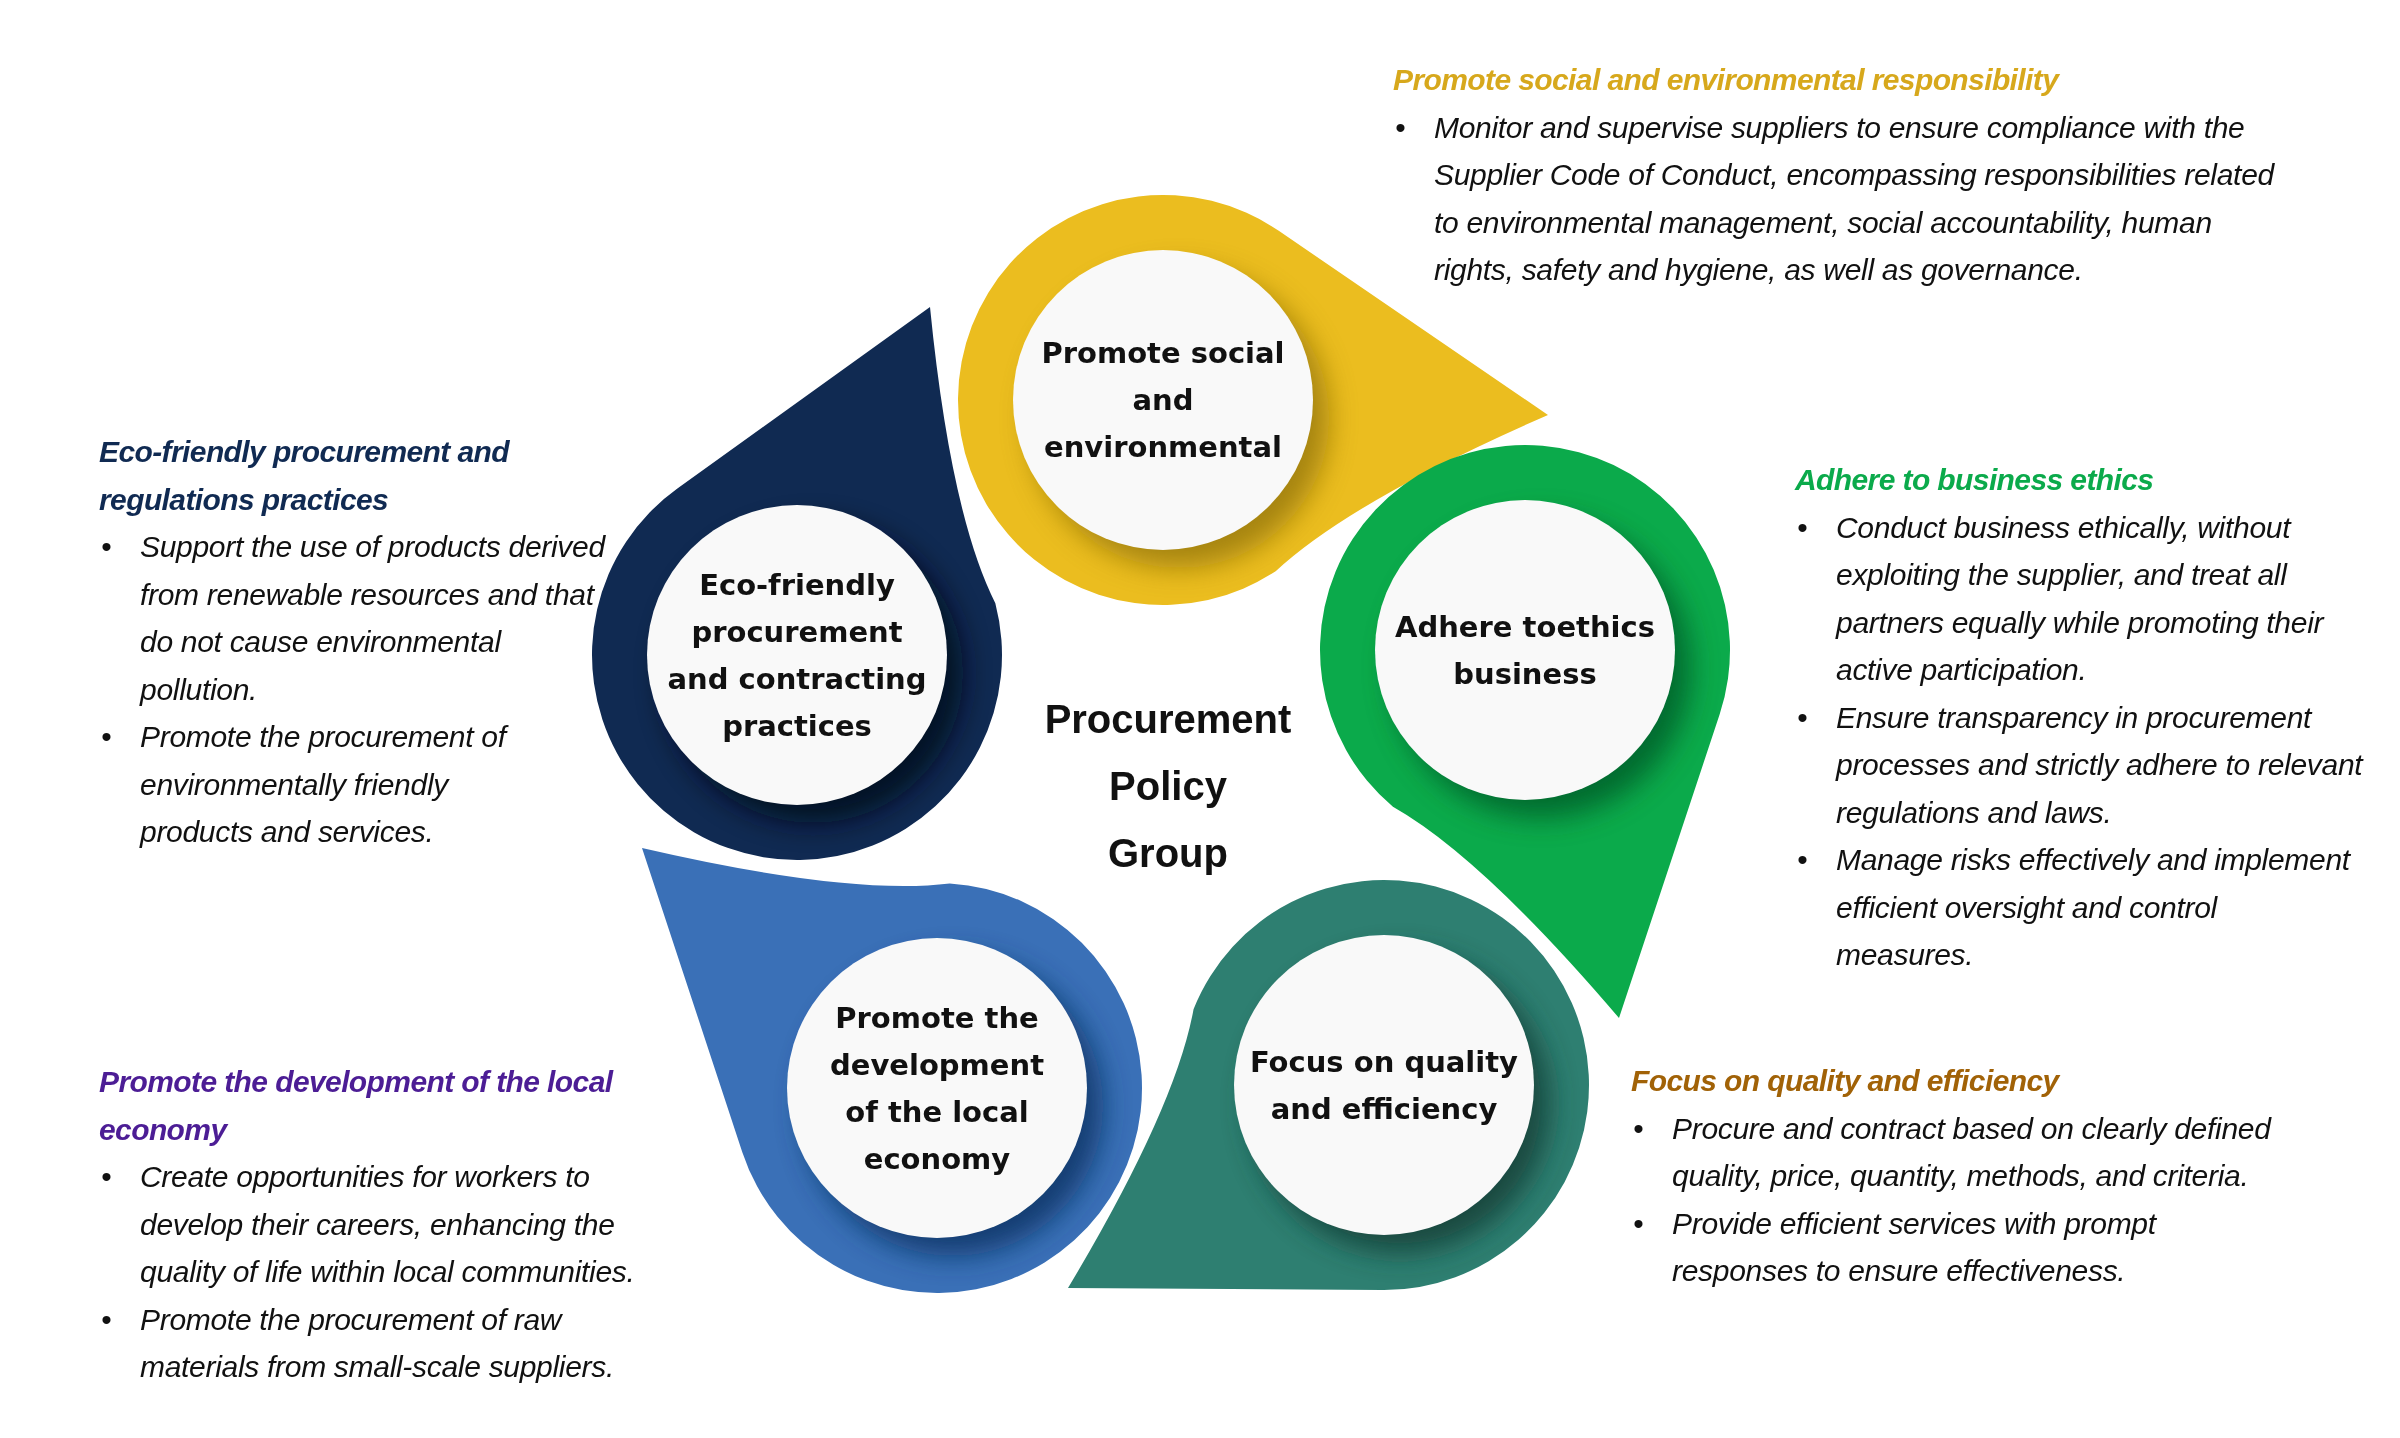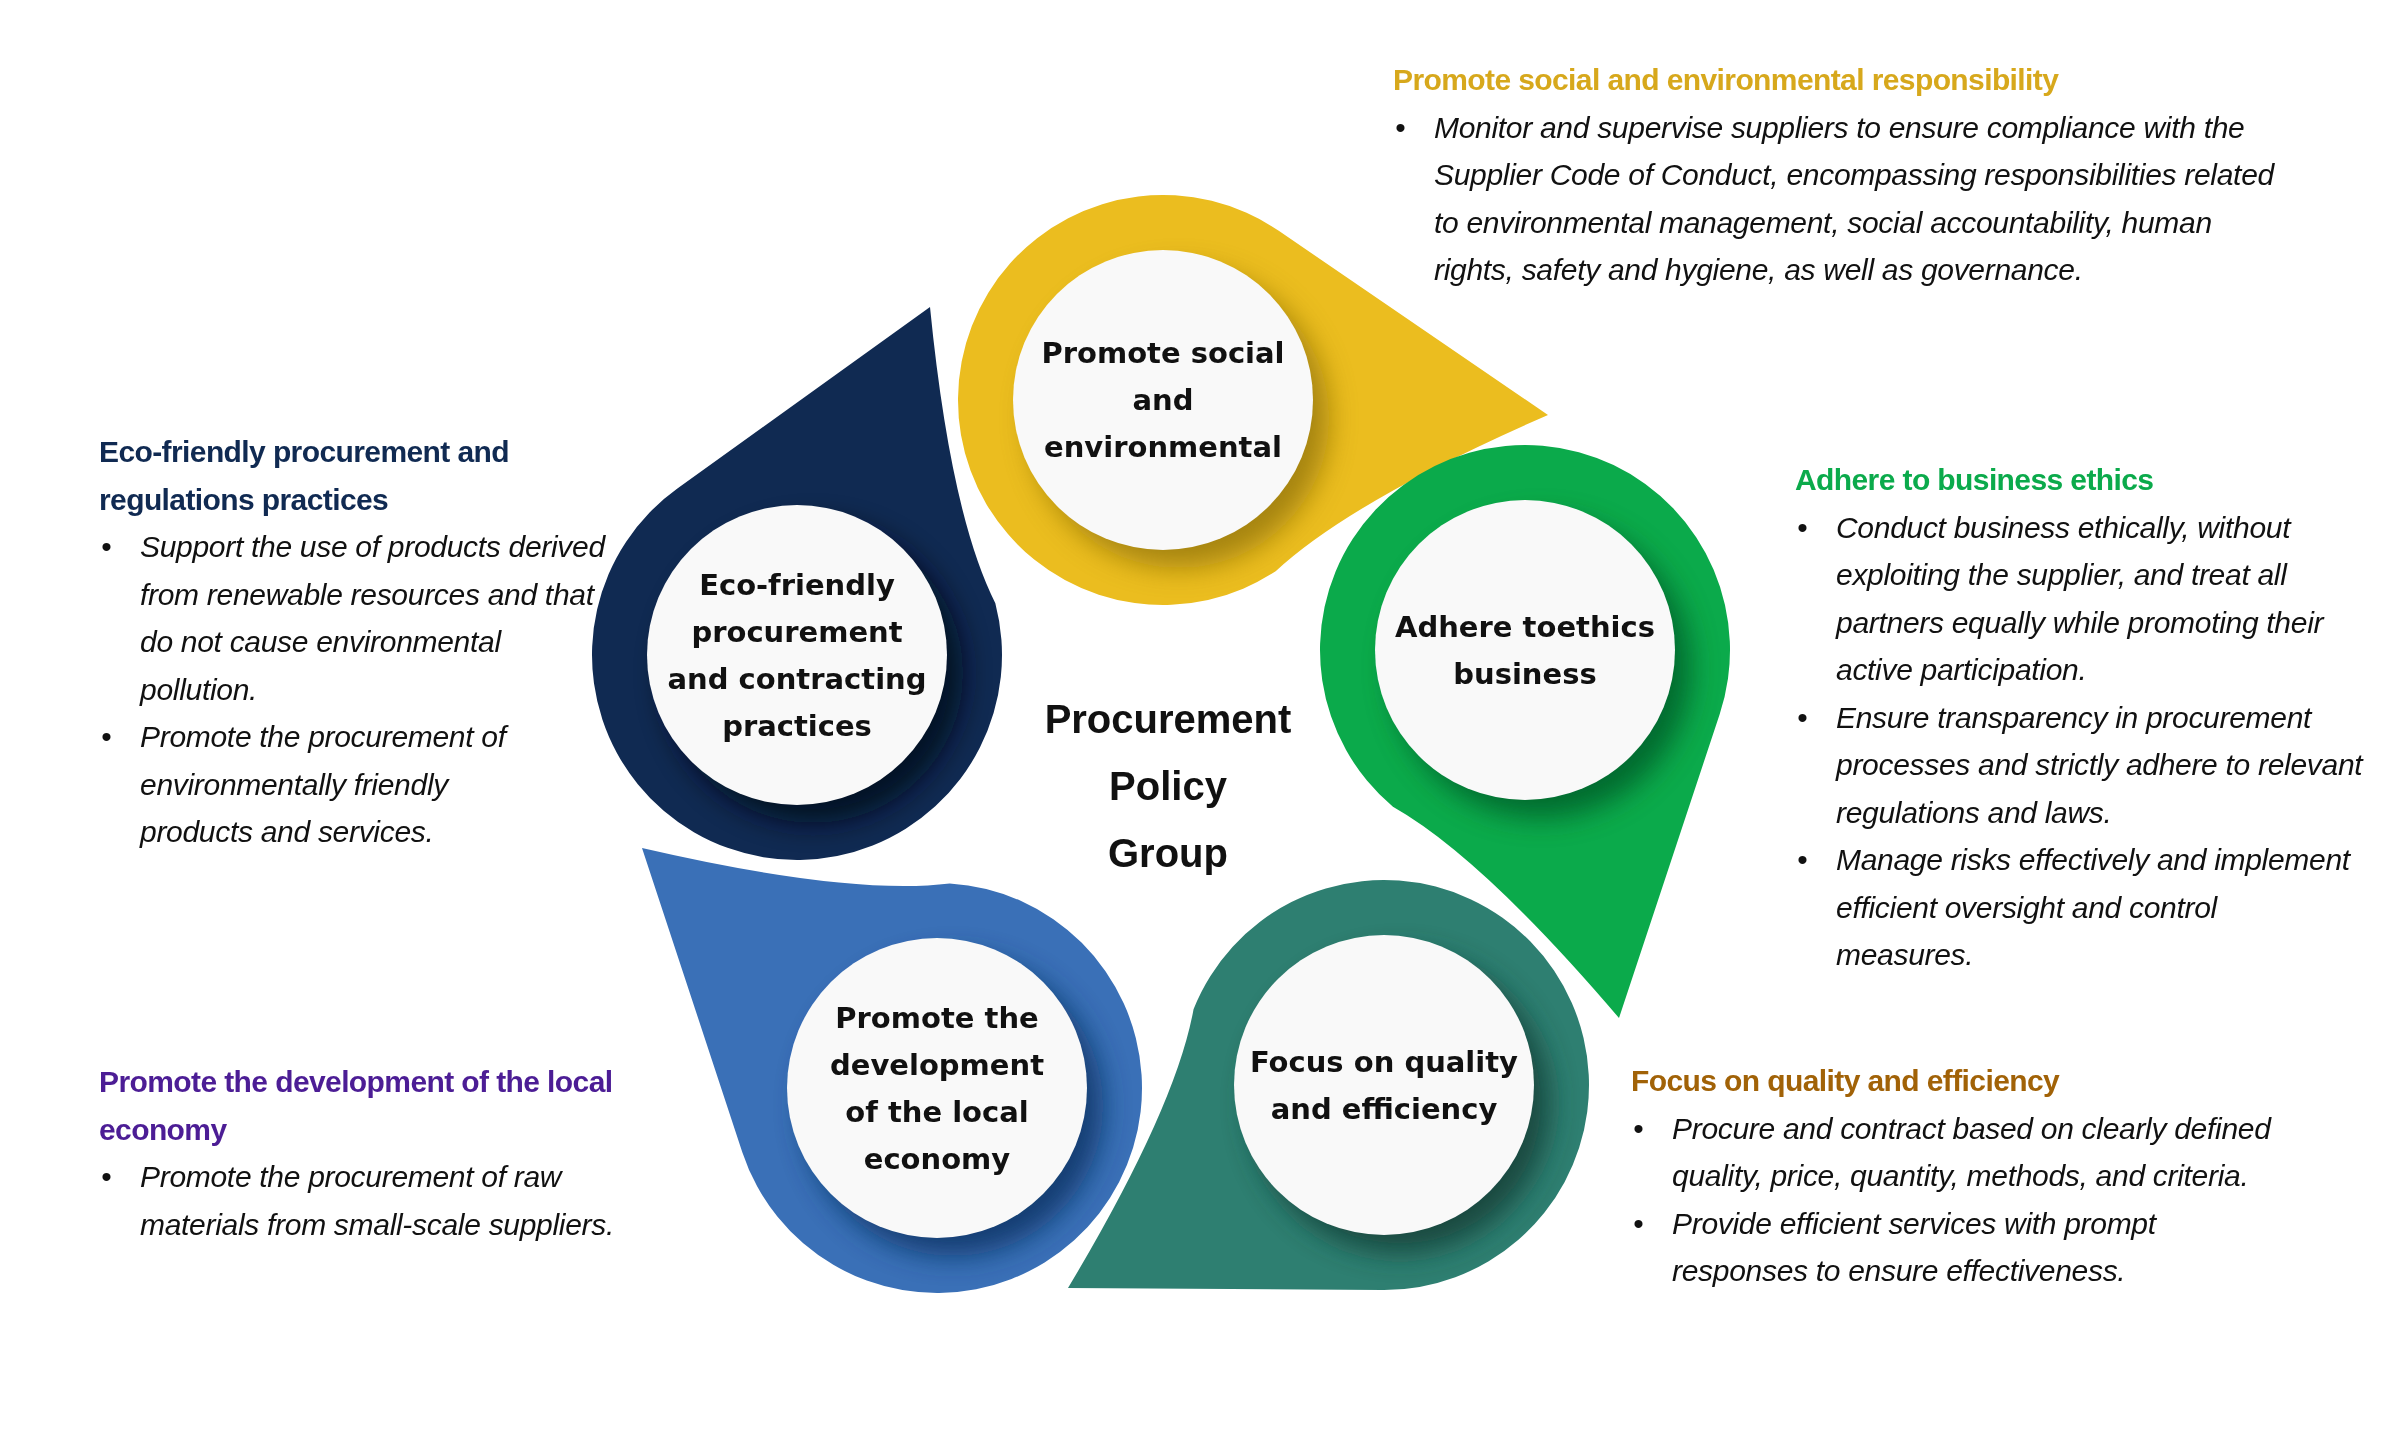--- a/index.html
+++ b/index.html
@@ -2,21 +2,21 @@
 <html><head>
 <meta charset="utf-8">
 <style>
   html, body { margin: 0; padding: 0; background: #ffffff; }
   body { width: 2400px; height: 1438px; position: relative; overflow: hidden;
          font-family: "Liberation Sans", sans-serif; color: #111; }
   #diagram { position: absolute; left: 0; top: 0; width: 2400px; height: 1438px; }
   .petal-label { font-family: "DejaVu Sans", sans-serif; font-weight: bold; font-size: 29px; fill: #111; }
   .center-label { font-family: "Liberation Sans", sans-serif; font-weight: bold; font-size: 40px; fill: #111; }
   .block { position: absolute; font-size: 30px; line-height: 47.5px; letter-spacing: -0.3px; }
-  .block h3 { margin: 0; font-size: 30px; font-weight: bold; line-height: 47.5px; letter-spacing: -0.6px; }
+  .block h3 { margin: 0; font-size: 30px; font-weight: bold; line-height: 47.5px; letter-spacing: -0.6px; font-style: italic; }
   .block ul { margin: 0; padding: 0; list-style: none; font-style: italic; }
   .block li { position: relative; padding-left: 41px; }
   .block li::before { content: "\2022"; position: absolute; left: 2px; top: 0; font-size: 30px; }
   #block-social { left: 1393px; top: 56px; width: 880px; }
   #block-ethics { left: 1784px; top: 456px; width: 600px; margin-left: 11px; }
   #block-quality { left: 1631px; top: 1057px; width: 720px; }
   #block-eco { left: 99px; top: 428px; width: 520px; }
   #block-local { left: 99px; top: 1058px; width: 600px; }
 </style>
 </head>
@@ -105,15 +105,16 @@
   <h3 style="color:#102A52; width:480px">Eco-friendly procurement and regulations practices</h3>
   <ul>
     <li style="width:470px">Support the use of products derived from renewable resources and that do not cause environmental pollution.</li>
     <li style="width:390px">Promote the procurement of environmentally friendly products and services.</li>
   </ul>
 </div>
 
 <div class="block" id="block-local">
   <h3 style="color:#4c1d95; width:560px">Promote the development of the local economy</h3>
   <ul>
+    <li style="width:560px">Create opportunities for workers to develop their careers, enhancing the quality of life within local communities.</li>
     <li style="width:530px">Promote the procurement of raw materials from small-scale suppliers.</li>
   </ul>
 </div>
 
 </body></html>

